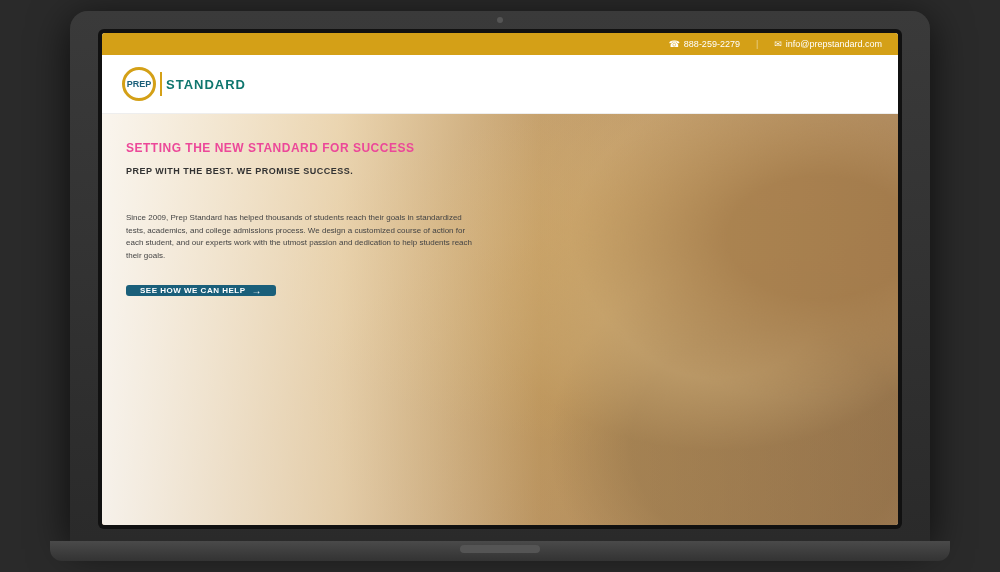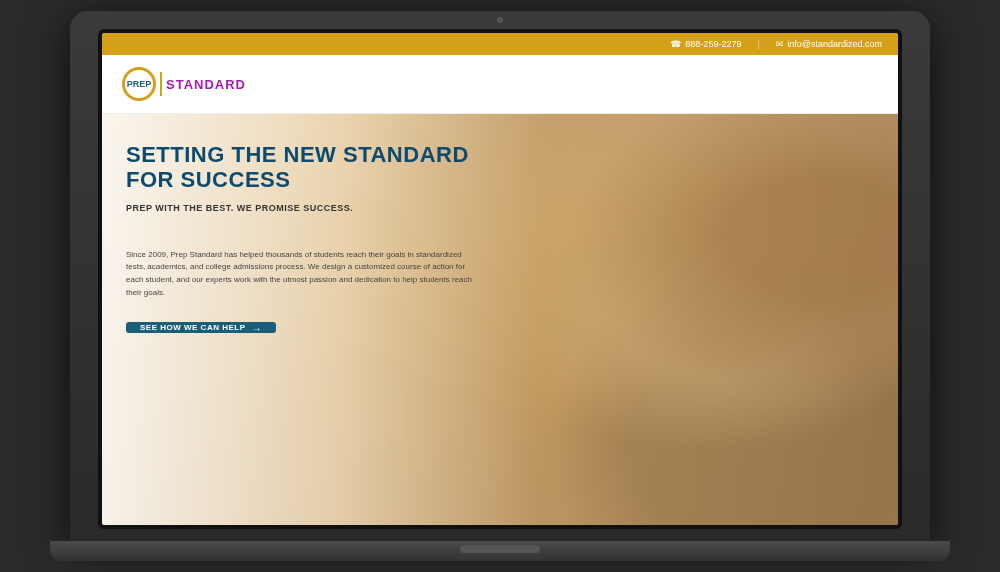--- a/index.html
+++ b/index.html
@@ -139,21 +139,21 @@
       font-size: 9px;
       font-weight: bold;
       color: #1a5f7a;
       line-height: 1;
       text-align: center;
     }
 
     .logo-standard {
       font-size: 13px;
       font-weight: bold;
-      color: #a21caf;
+      color: #0f766e;
       letter-spacing: 1px;
     }
 
     .logo-divider-line {
       width: 2px;
       height: 24px;
       background: #d4a017;
     }
 
     .nav-links {
@@ -231,23 +231,23 @@
     }
 
     .hero-content {
       position: relative;
       z-index: 2;
       padding: 28px 24px;
       max-width: 50%;
     }
 
     .hero-heading {
-      font-size: 22px;
+      font-size: 12px;
       font-weight: 900;
-      color: #0c4a6e;
+      color: #ec4899;
       line-height: 1.15;
       text-transform: uppercase;
       margin-bottom: 10px;
       letter-spacing: 0.5px;
     }
 
     .hero-subheading {
       font-size: 9px;
       font-weight: 700;
       color: #333;
@@ -296,21 +296,21 @@
         <div class="website">
 
           <div class="top-bar">
             <div class="top-bar-item">
               <span style="font-size:9px;">☎</span>
               <span>888-259-2279</span>
             </div>
             <span class="top-bar-divider">|</span>
             <div class="top-bar-item">
               <span style="font-size:9px;">✉</span>
-              <span>info@standardized.com</span>
+              <span>info@prepstandard.com</span>
             </div>
           </div>
 
           <nav class="nav">
             <div class="logo">
               <div class="logo-circle">
                 <span class="logo-prep">PREP</span>
               </div>
               <div class="logo-divider-line"></div>
               <span class="logo-standard">STANDARD</span>

